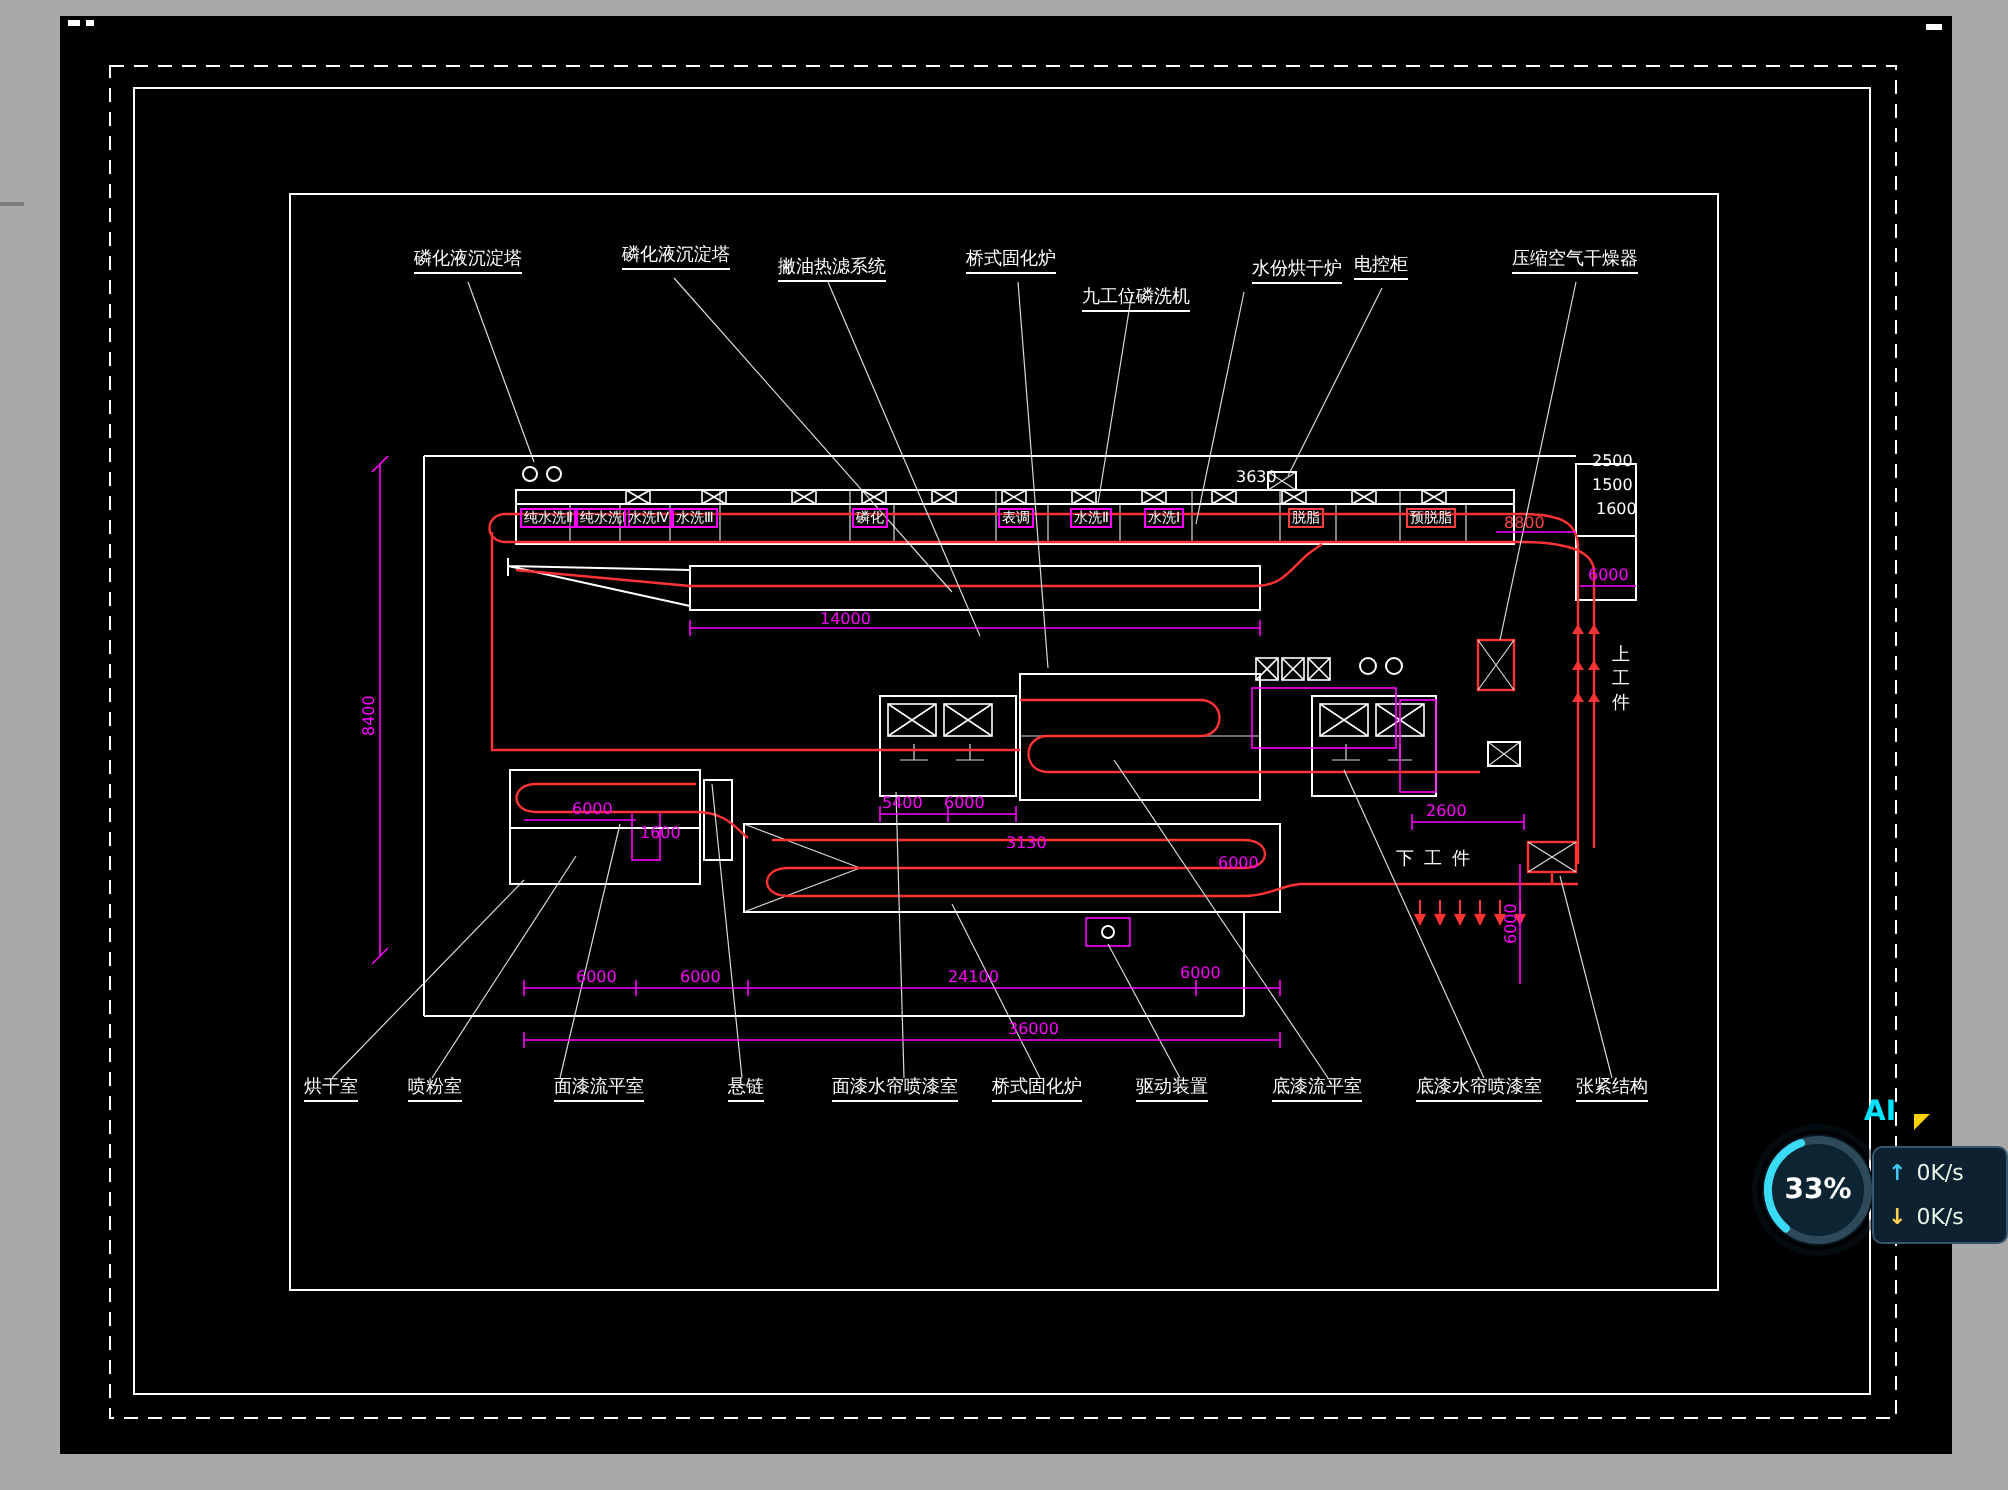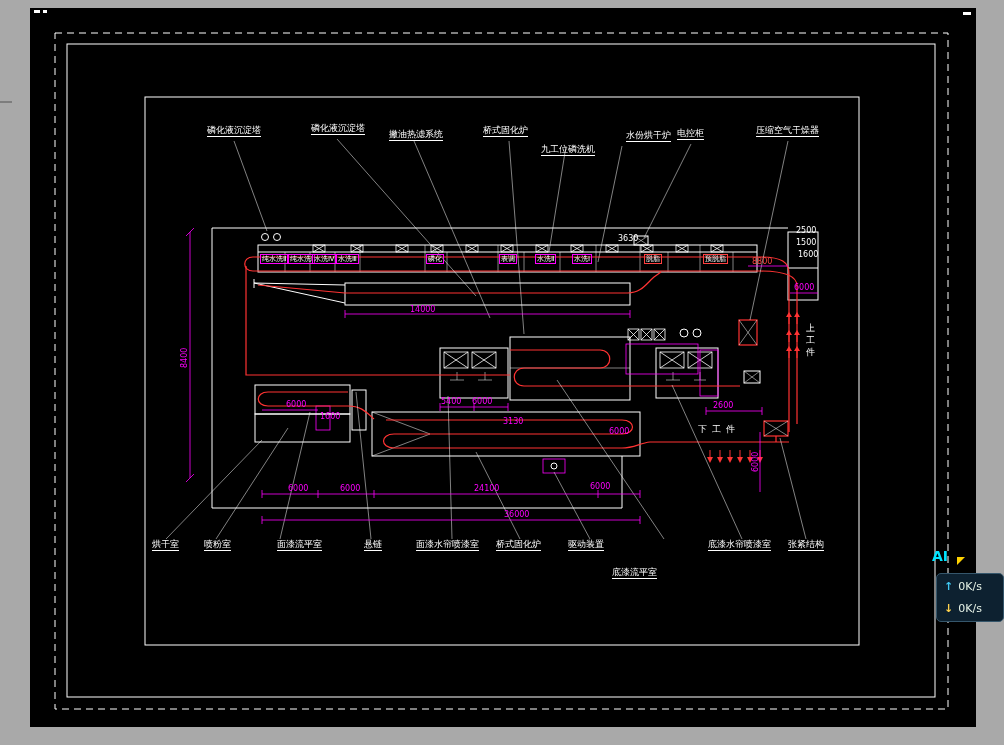--- a/index.html
+++ b/index.html
@@ -221,21 +221,21 @@
   <span class="tl r" style="left:644px;top:254px;">脱脂</span>
   <span class="tl r" style="left:703px;top:254px;">预脱脂</span>
 
   <span class="lab" style="left:152px;top:539px;">烘干室</span>
   <span class="lab" style="left:204px;top:539px;">喷粉室</span>
   <span class="lab" style="left:256px;top:539px;margin-left:21px;">面漆流平室</span>
   <span class="lab" style="left:364px;top:539px;">悬链</span>
   <span class="lab" style="left:416px;top:539px;">面漆水帘喷漆室</span>
   <span class="lab" style="left:496px;top:539px;">桥式固化炉</span>
   <span class="lab" style="left:568px;top:539px;">驱动装置</span>
-  <span class="lab" style="left:612px;top:539px;margin-top:28px;">底漆流平室</span>
+  <span class="lab" style="left:636px;top:539px;">底漆流平室</span>
   <span class="lab" style="left:708px;top:539px;">底漆水帘喷漆室</span>
   <span class="lab" style="left:788px;top:539px;">张紧结构</span>
 
   <div class="vtext">上工件</div>
   <div class="htext">下工件</div>
 
   <span class="dim dw" style="left:618px;top:235px;">3630</span>
   <span class="dim dw" style="left:796px;top:227px;">2500</span>
   <span class="dim dw" style="left:796px;top:239px;">1500</span>
   <span class="dim dw" style="left:798px;top:251px;">1600</span>
@@ -251,20 +251,28 @@
   <span class="dim dm" style="left:609px;top:428px;">6000</span>
   <span class="dim dm" style="left:713px;top:402px;">2600</span>
   <span class="dim dm rot" style="left:752px;top:472px;">6000</span>
   <span class="dim dm" style="left:288px;top:485px;">6000</span>
   <span class="dim dm" style="left:340px;top:485px;">6000</span>
   <span class="dim dm" style="left:474px;top:485px;">24100</span>
   <span class="dim dm" style="left:590px;top:483px;">6000</span>
   <span class="dim dm" style="left:504px;top:511px;">36000</span>
 
 
+  <div id="ball">
+    <svg width="60" height="60">
+      <circle cx="30" cy="30" r="28" fill="#06141f"></circle>
+      <circle cx="30" cy="30" r="25" fill="#0d2433" stroke="#2e4a59" stroke-width="4"></circle>
+      <path d="M13.9,49.2 A25 25 0 0 1 21.5,6.5" stroke="#3adcf5" stroke-width="4" fill="none" stroke-linecap="round"></path>
+    </svg>
+    <span id="pct">33%</span>
+  </div>
   <div id="ai">AI</div>
   <div id="aibadge"></div>
   <div id="panel">
     <div class="prow">
       <span class="arr up">↑</span>
       <span>0K/s</span>
     </div>
     <div class="prow">
       <span class="arr dn">↓</span>
       <span>0K/s</span>

